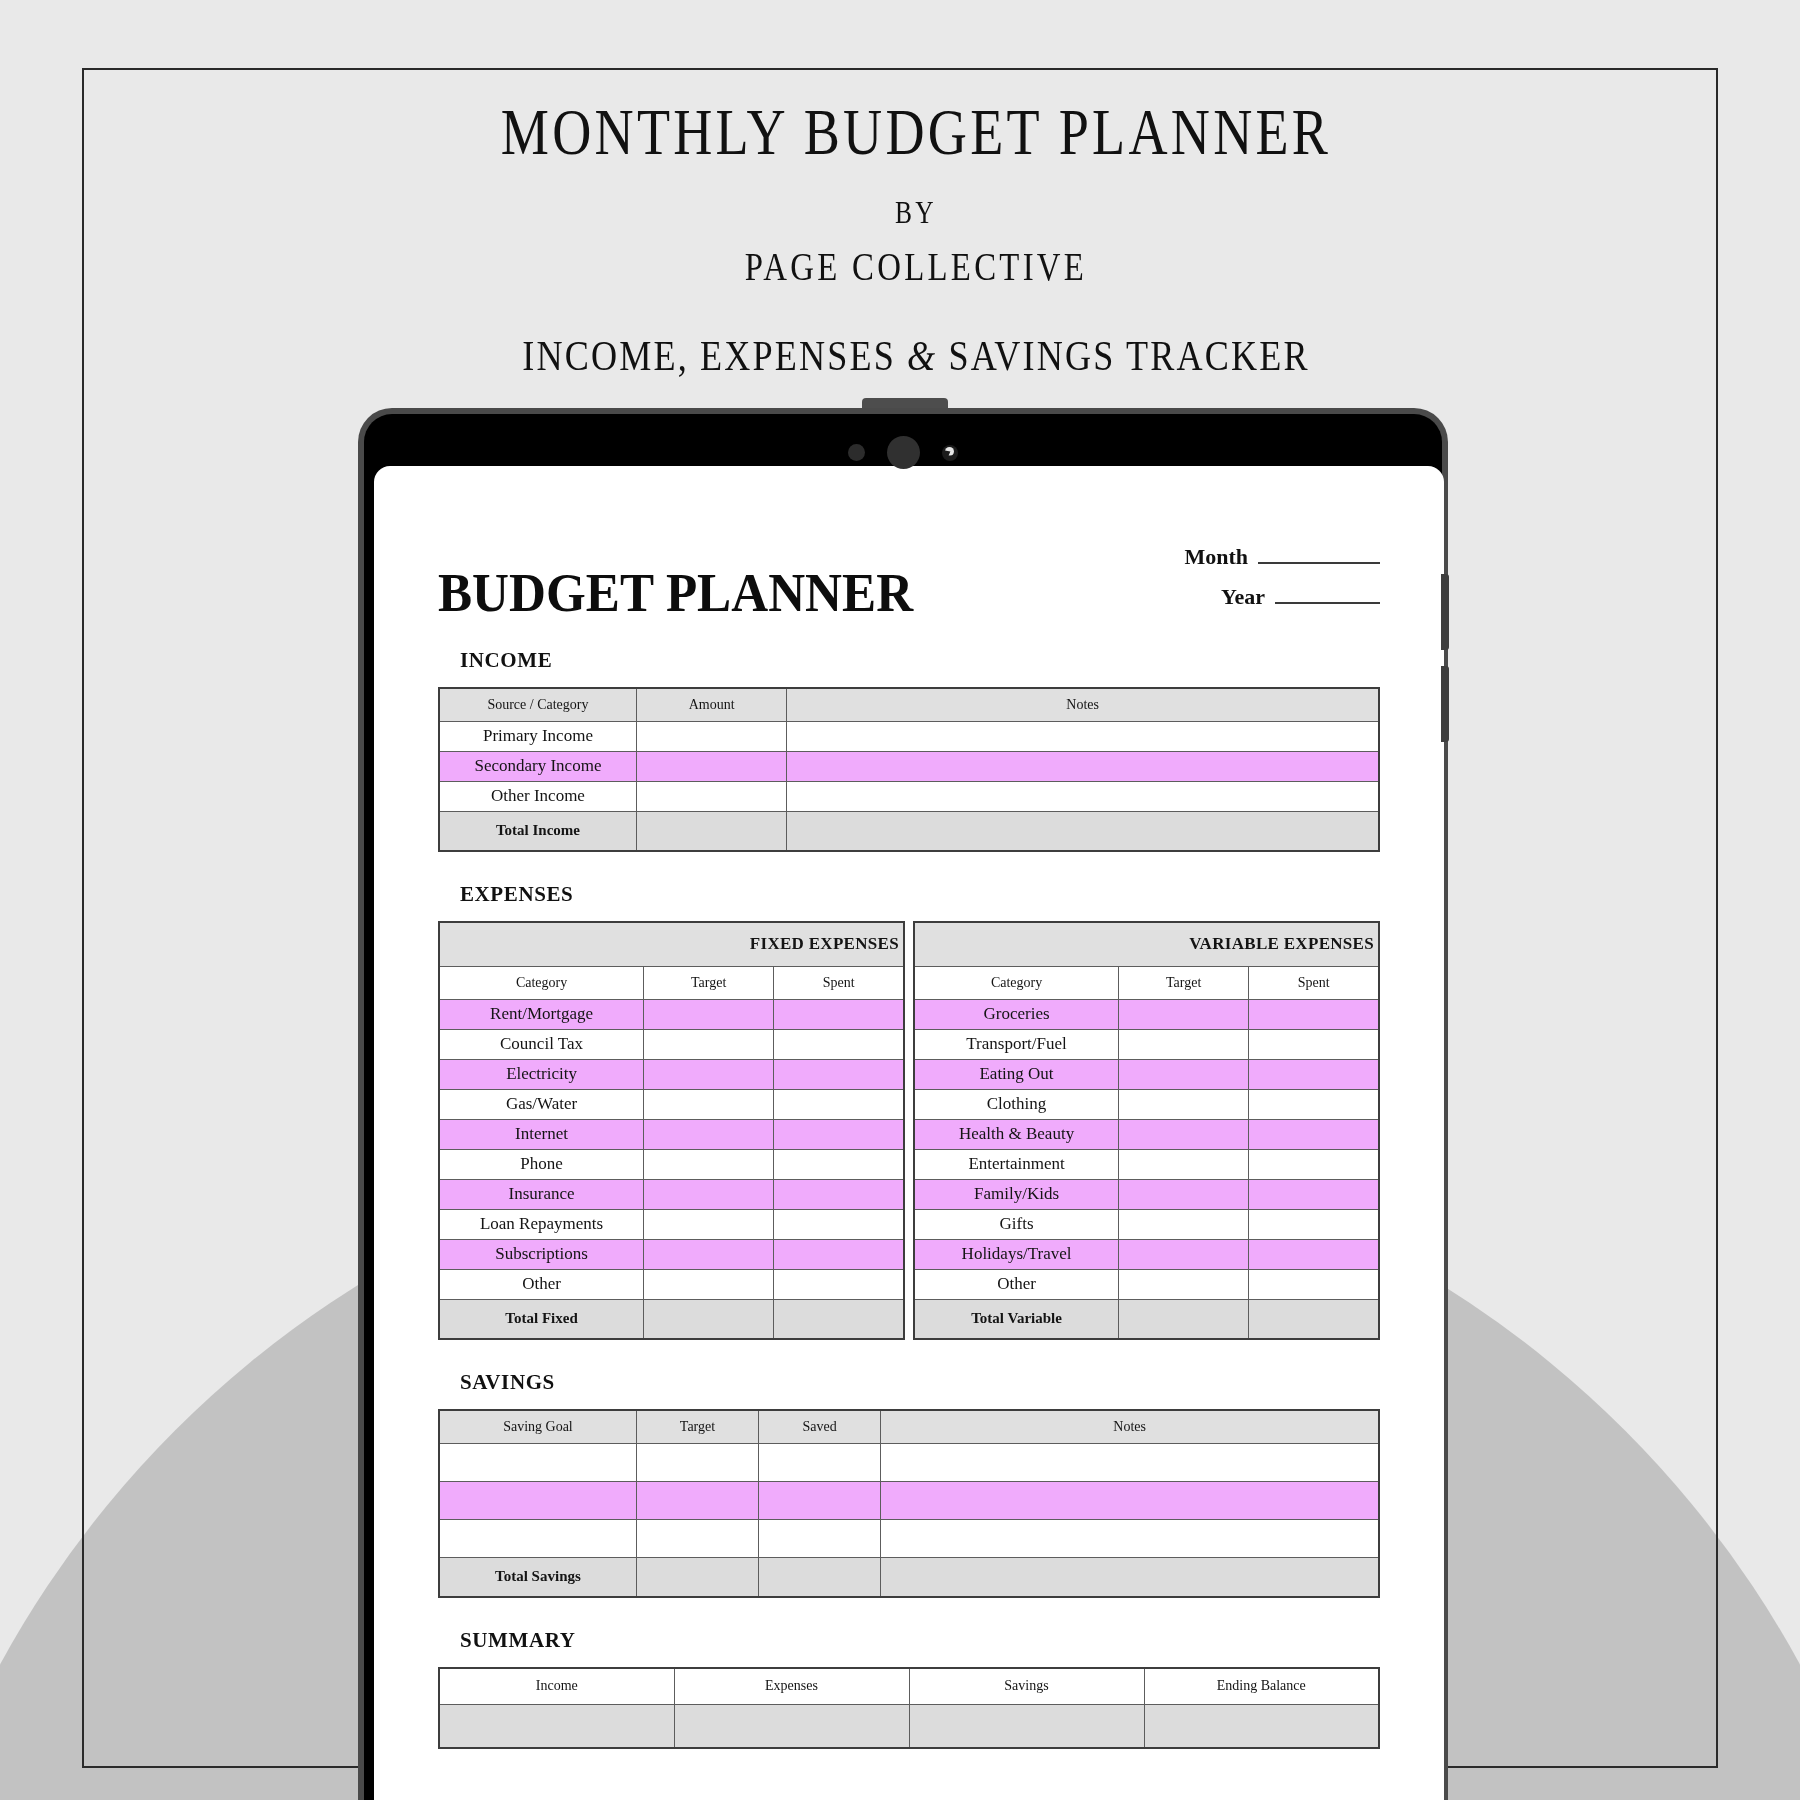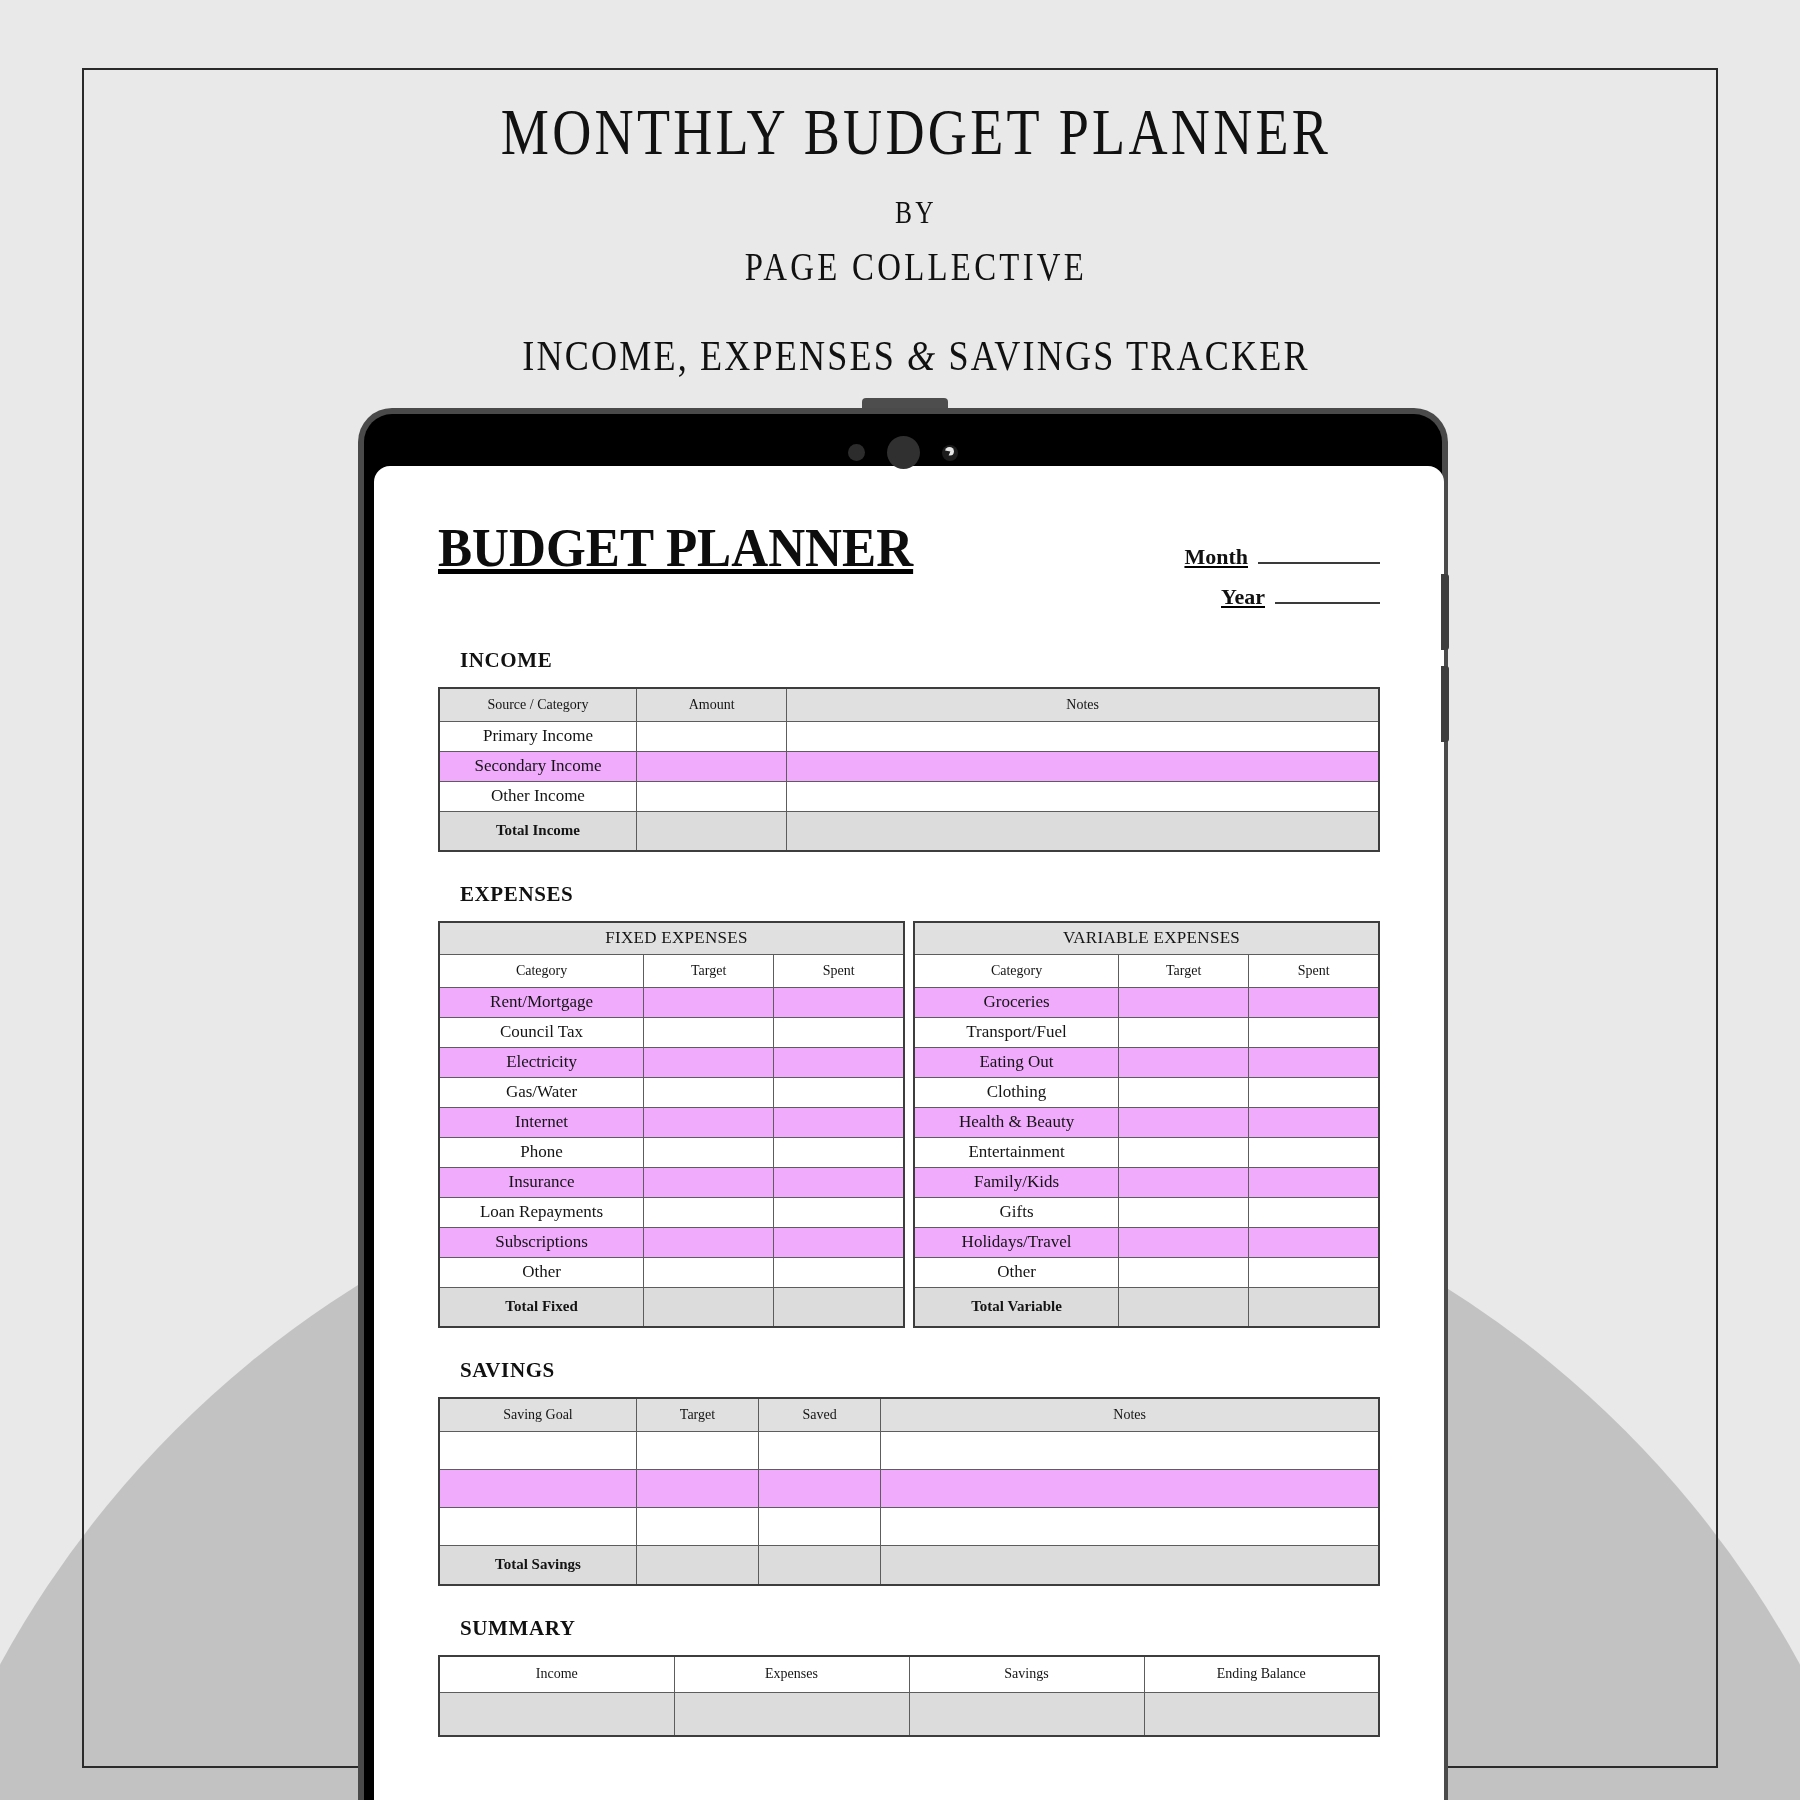--- a/index.html
+++ b/index.html
@@ -153,23 +153,22 @@
   #page {
     position: absolute;
     left: 0; top: 0;
     width: 1070px;
     padding: 44px 64px 0 64px;
   }
 
   
   #doc-head {
     display: flex;
-    align-items: flex-start;
+    align-items: flex-end;
     justify-content: space-between;
-    text-decoration: underline;
   }
   #doc-title {
     font-family: "Liberation Serif", serif;
     font-size: 55px;
     font-weight: 700;
     letter-spacing: 0px;
     color: #0d0d0d;
     transform: scaleX(0.93);
     transform-origin: left center;
     white-space: nowrap;
@@ -232,26 +231,26 @@
   }
   tr.alt td { background: #f0abfc; }
   tr.total td {
     background: #dcdcdc;
     font-weight: 700;
     height: 40px;
     font-size: 15px;
   }
   .banner td {
     background: #e0e0e0;
-    font-weight: 400;
-    text-align: center;
+    font-weight: 700;
+    text-align: right;
     padding-left: 14px;
     font-size: 17px;
     letter-spacing: 0.3px;
-    height: 32px;
+    height: 44px;
   }
 
   
   #expenses-wrap {
     display: flex;
     gap: 8px;
   }
   #expenses-wrap > div { flex: 1 1 0; min-width: 0; }
 
   

